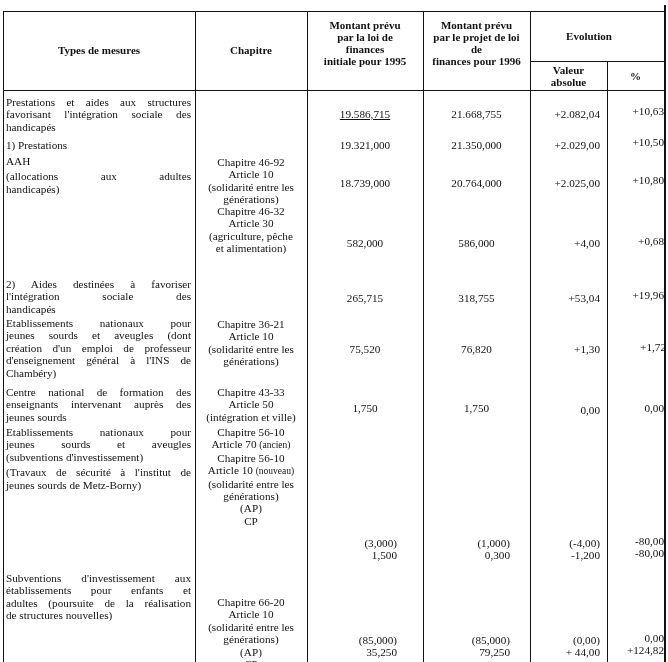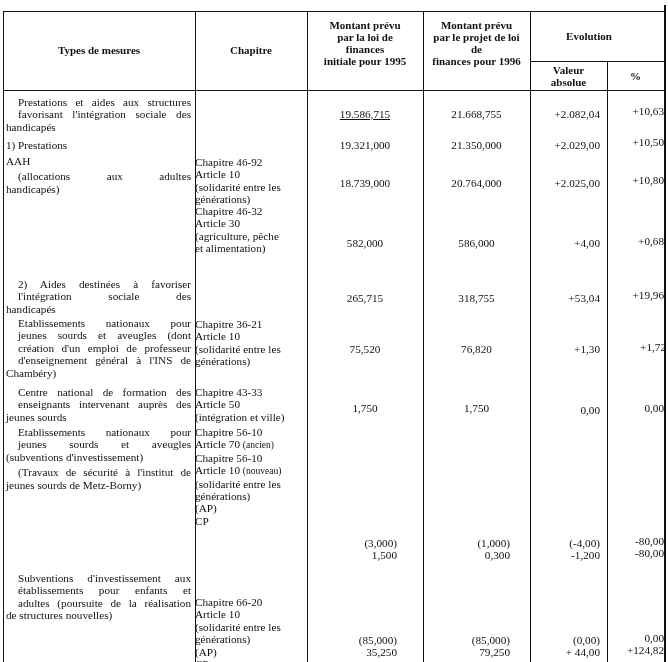--- a/index.html
+++ b/index.html
@@ -6,22 +6,22 @@
   body { width: 668px; height: 662px; overflow: hidden; position: relative;
          font-family: "Liberation Serif", "DejaVu Serif", serif; color: #111; }
   .vline { position: absolute; top: 0; bottom: 0; width: 1px; background: #111; }
   .hline { position: absolute; height: 1px; background: #111; }
   .txt { position: absolute; font-size: 11.2px; line-height: 12.4px; white-space: nowrap; }
   .hdr { font-weight: bold; text-align: center; font-size: 11px; line-height: 12px; }
   .c { text-align: center; }
   .r { text-align: right; }
   .desc { position: absolute; left: 6px; width: 185px; font-size: 11.2px; line-height: 12.4px; }
   .desc .line { display: block; white-space: nowrap; }
-  .desc .jline { display: block; text-align: justify; text-align-last: justify; margin-left: 12px; }
-  .chap { position: absolute; left: 195px; width: 112px; font-size: 11.2px; line-height: 12.4px; }
+  .desc .jline { display: block; text-align: justify; text-align-last: justify; }
+  .chap { position: absolute; left: 195px; width: 112px; text-align: center; font-size: 11.2px; line-height: 12.4px; }
   .chap .line { display: block; white-space: nowrap; }
   .small { font-size: 9.5px; }
   .num { position: absolute; font-size: 11.2px; line-height: 12.4px; white-space: nowrap; }
 </style>
 </head>
 <body>
 
 <div>
 
   <div class="hline" style="left:3px; top:11px; width:662px;"></div>

